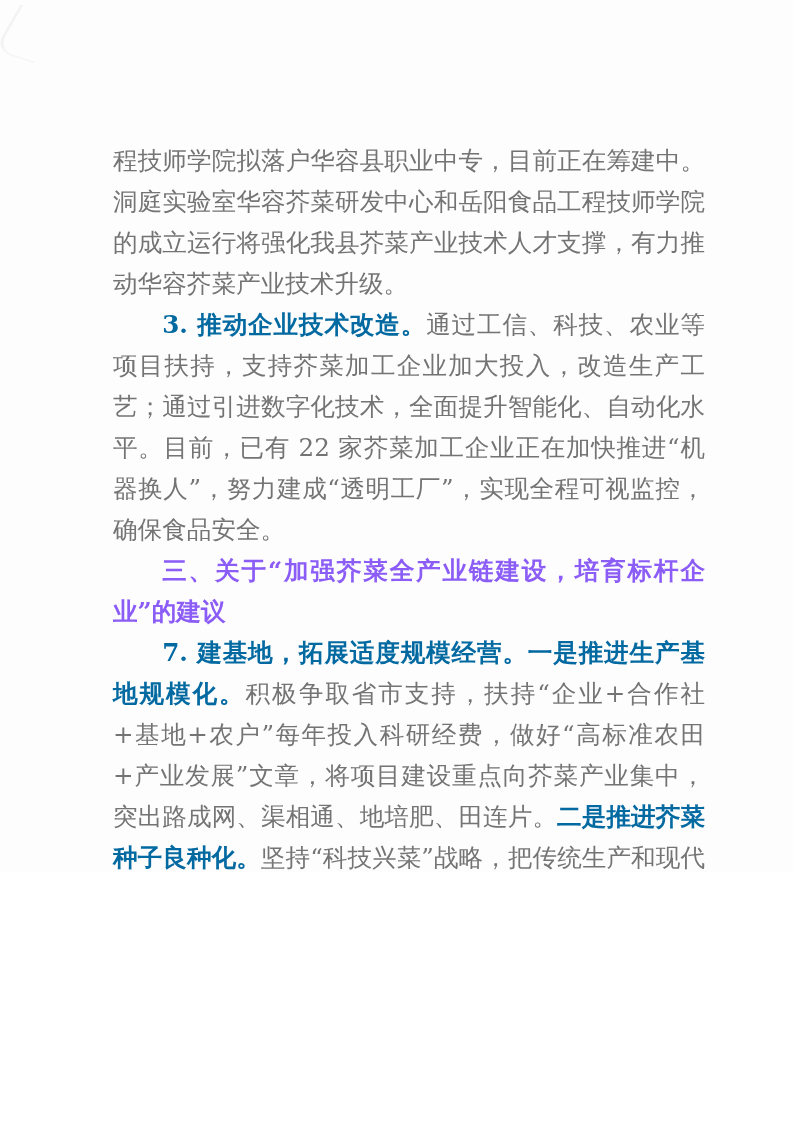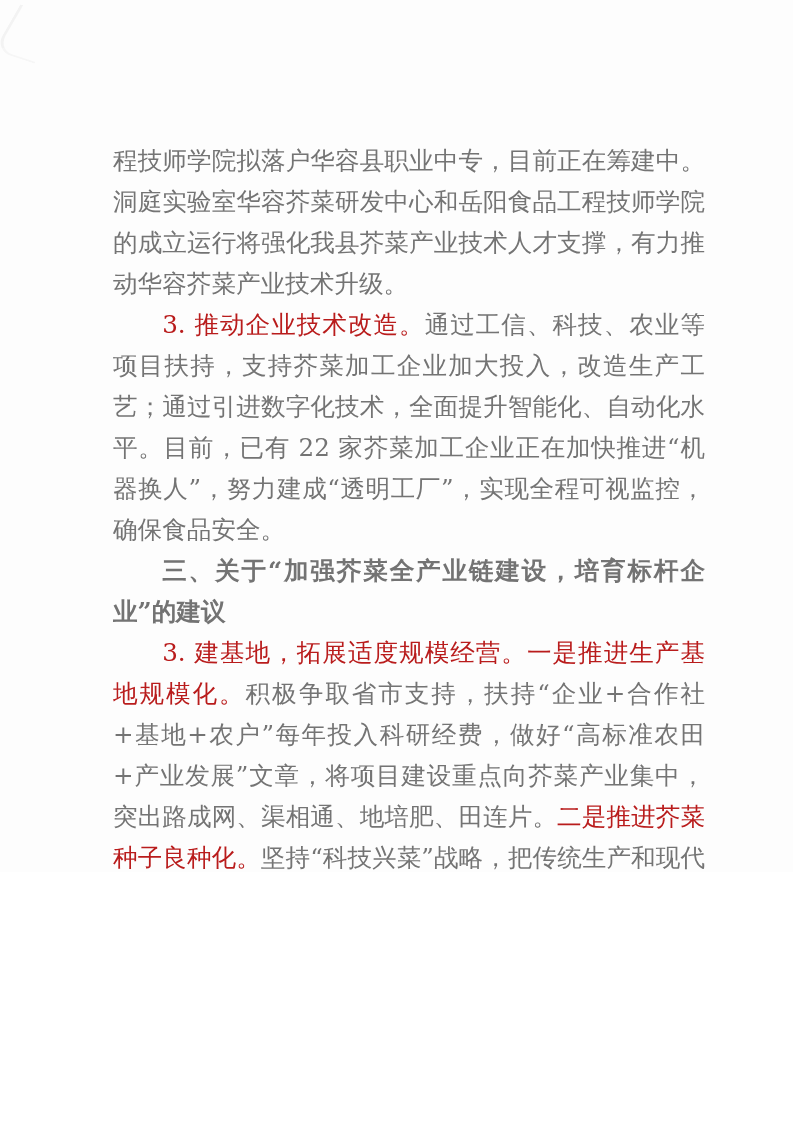--- a/index.html
+++ b/index.html
@@ -41,26 +41,26 @@
   }
   .content p {
     margin: 0;
     padding: 0;
     text-indent: 2em;
   }
   .content p.no-indent {
     text-indent: 0;
   }
   .content b {
-    font-weight: normal;
-    color: #b91c1c;
+    font-weight: bold;
+    color: #0369a1;
   }
   .section-heading {
     font-weight: bold;
-    color: #737373;
+    color: #8b5cf6;
   }
   .page-number {
     position: absolute;
     left: 135px;
     top: 1000px;
     font-size: 21px;
     line-height: 30px;
     color: #8d8d8d;
     letter-spacing: 3px;
     font-family: "DejaVu Serif", "Liberation Serif", serif;
@@ -75,19 +75,19 @@
 
   <div class="content">
 
     <p class="no-indent"><span>程技师学院拟落户华容县职业中专，目前正在筹建中。洞庭实验室华容芥菜研发中心和岳阳食品工程技师学院的成立运行将强化我县芥菜产业技术人才支撑，有力推动华容芥菜产业技术升级。</span></p>
 
     <p><b>3. 推动企业技术改造。</b><span>通过工信、科技、农业等项目扶持，支持芥菜加工企业加大投入，改造生产工艺；通过引进数字化技术，全面提升智能化、自动化水平。目前，已有 22 家芥菜加工企业正在加快推进“机器换人”，努力建成“透明工厂”，实现全程可视监控，确保食品安全。</span></p>
 
     <p class="section-heading"><span>三、关于“加强芥菜全产业链建设，培育标杆企业”的建议</span></p>
 
 
-    <p><b>3. 建基地，拓展适度规模经营。一是推进生产基地规模化。</b><span>积极争取省市支持，扶持“企业+合作社+基地+农户”每年投入科研经费，做好“高标准农田+产业发展”文章，将项目建设重点向芥菜产业集中，突出路成网、渠相通、地培肥、田连片。</span><b>二是推进芥菜种子良种化。</b><span>坚持“科技兴菜”战略，把传统生产和现代科技有机融合，每年投入科研经费 100 万元，与湖南农大合作，对“华容芥菜”品种繁育开展科研攻关活动。</span></p>
+    <p><b>7. 建基地，拓展适度规模经营。一是推进生产基地规模化。</b><span>积极争取省市支持，扶持“企业+合作社+基地+农户”每年投入科研经费，做好“高标准农田+产业发展”文章，将项目建设重点向芥菜产业集中，突出路成网、渠相通、地培肥、田连片。</span><b>二是推进芥菜种子良种化。</b><span>坚持“科技兴菜”战略，把传统生产和现代科技有机融合，每年投入科研经费 100 万元，与湖南农大合作，对“华容芥菜”品种繁育开展科研攻关活动。</span></p>
 
   </div>
 
   <div class="page-number">– 6 –</div>
 
 </div>
 
 </body></html>

